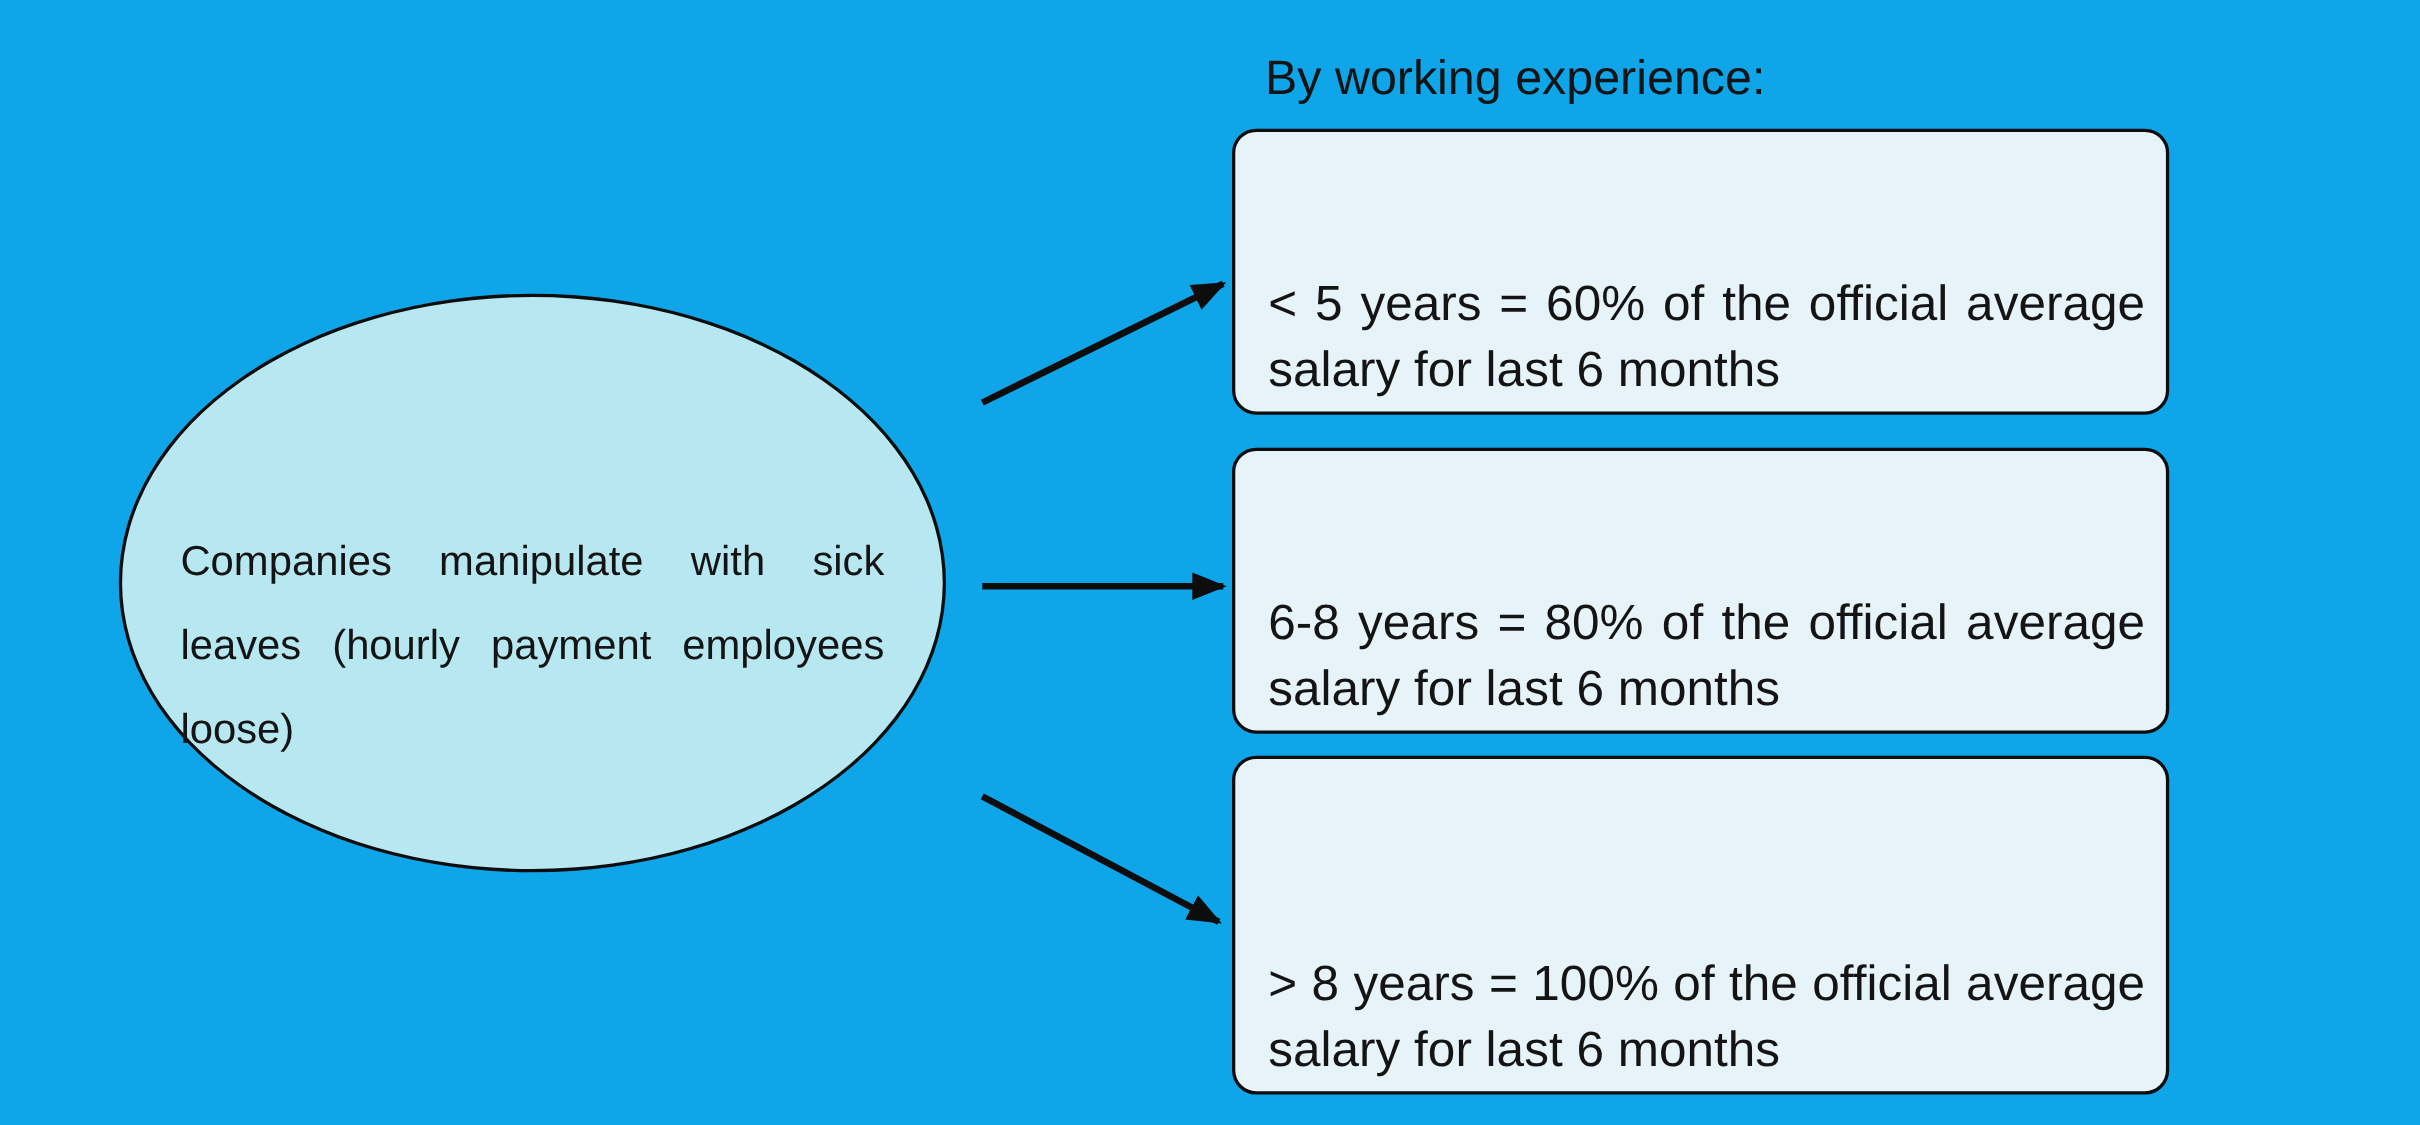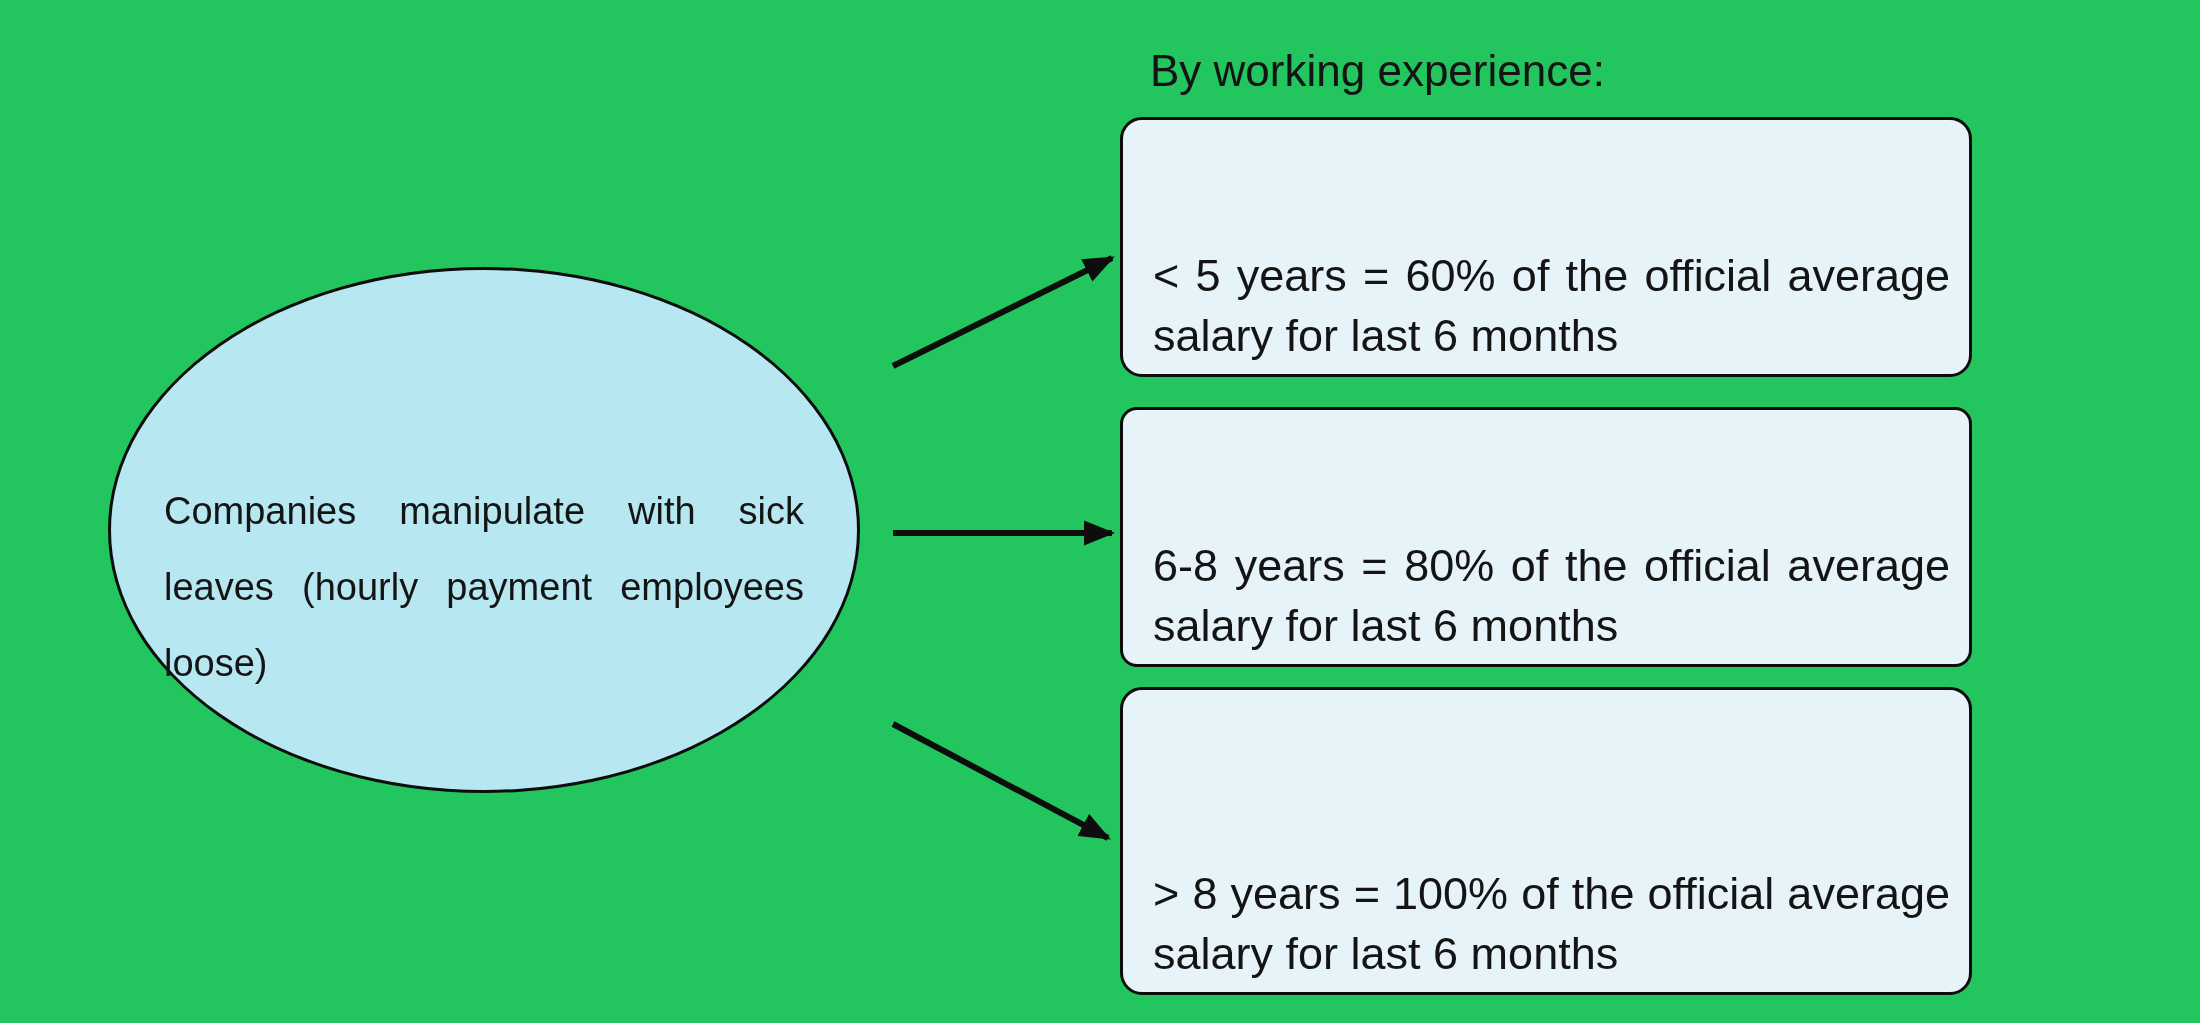--- a/index.html
+++ b/index.html
@@ -9,21 +9,21 @@
     --text: #141414;
   }
   * { margin: 0; padding: 0; box-sizing: border-box; }
   html, body { background: #ffffff; }
   body { font-family: "Liberation Sans", sans-serif; color: var(--text); }
 
   .canvas {
     position: relative;
     width: 2200px;
     height: 1023px;
-    background: #22c55e;
+    background: #0ea5e9;
     overflow: hidden;
     text-decoration: underline;
   }
 
   .section-heading {
     position: absolute;
     left: 1150px;
     top: 46px;
     font-size: 44px;
     line-height: 1.15;
@@ -66,21 +66,21 @@
     left: 1120px;
     width: 852px;
     height: 260px;
     background: var(--box-fill);
     border: 3px solid var(--stroke);
     border-radius: 22px;
     display: flex;
     align-items: flex-end;
   }
   .exp-box.b1 { top: 117px; }
-  .exp-box.b2 { top: 407px; border-radius: 17px; }
+  .exp-box.b2 { top: 407px; }
   .exp-box.b3 { top: 687px; height: 308px; }
   .exp-box .box-text {
     width: 100%;
     padding: 0 19px 8px 30px;
     font-size: 45px;
     line-height: 60px;
     text-align: justify;
   }
 
   .arrows-layer {

